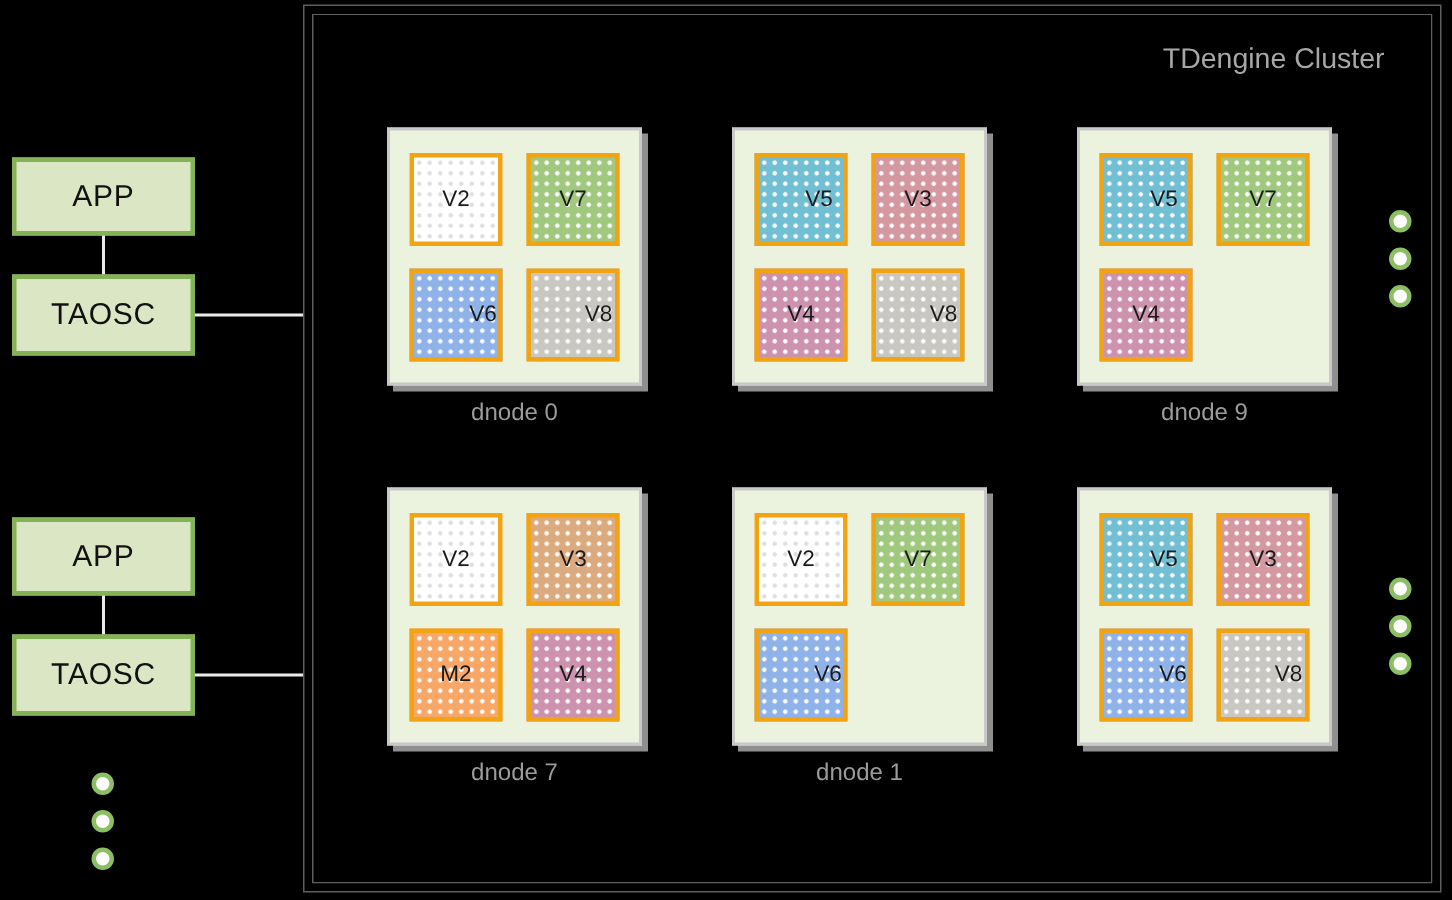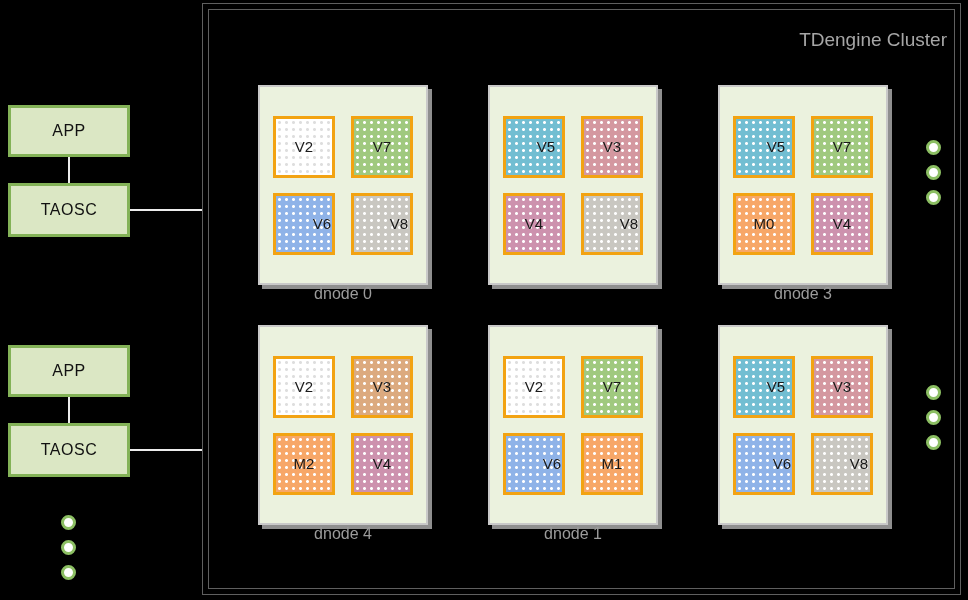--- a/index.html
+++ b/index.html
@@ -8,37 +8,37 @@
     background: var(--background, #000);
     font-family: "Liberation Sans", sans-serif;
   }
   
   .gbox {
     position:absolute; box-sizing:border-box;
     background: var(--box-fill, #dbe7c4);
     border: 3px solid var(--box-border, #83b257);
     color: var(--box-text, #111);
     display:flex; align-items:center; justify-content:center;
-    font-size:16px; letter-spacing:0.5px;
+    font-size:20px; letter-spacing:0.5px;
   }
   .line { position:absolute; background: var(--line, #ececec); }
   
   .cluster {
     position:absolute; left:203px; top:4px; width:757px; height:590px;
     box-sizing:border-box;
     border:5px solid var(--cluster-border, #000);
     box-shadow: 0 0 0 1px var(--cluster-halo, #5f5f5f), inset 0 0 0 1px var(--cluster-halo, #5f5f5f);
   }
   .cluster-title {
-    position:absolute; top:20px; right:8px;
+    position:absolute; top:20px; right:32px;
     color: var(--title-text, #a6a6a6); font-size:19px;
   }
   .dnode-wrap { position:absolute; width:174px; }
   .dnode-box {
-    width:170px; height:200px; box-sizing:border-box;
+    width:170px; height:172px; box-sizing:border-box;
     background: var(--dnode-fill, #ebf2de);
     border:2px solid var(--dnode-border, #c9c9c9);
     box-shadow: 4px 4px 0 var(--dnode-shadow, #8f8f8f);
     display:flex; align-items:center; justify-content:center;
   }
   .vgrid {
     display:grid;
     grid-template-columns:62px 62px;
     grid-template-rows:62px 62px;
     gap:15px 16px;
@@ -53,21 +53,21 @@
   .vnode[data-type="white"]  { background-color:var(--c-white,#fff);   background-image:radial-gradient(var(--d-white,#dedede) 1.2px, transparent 1.7px); }
   .vnode[data-type="green"]  { background-color:var(--c-green,#a0c97f);background-image:radial-gradient(var(--d-green,#fff) 1.2px, transparent 1.7px); }
   .vnode[data-type="blue"]   { background-color:var(--c-blue,#8fb3e8); background-image:radial-gradient(var(--d-blue,#fff) 1.2px, transparent 1.7px);padding-left:36px; }
   .vnode[data-type="gray"]   { background-color:var(--c-gray,#c9c7c1); background-image:radial-gradient(var(--d-gray,#fff) 1.2px, transparent 1.7px);padding-left:34px; }
   .vnode[data-type="teal"]   { background-color:var(--c-teal,#72bed2); background-image:radial-gradient(var(--d-teal,#fff) 1.2px, transparent 1.7px);padding-left:24px; }
   .vnode[data-type="rose"]   { background-color:var(--c-rose,#d498a0); background-image:radial-gradient(var(--d-rose,#fff) 1.2px, transparent 1.7px); }
   .vnode[data-type="pink"]   { background-color:var(--c-pink,#cd92ae); background-image:radial-gradient(var(--d-pink,#fff) 1.2px, transparent 1.7px); }
   .vnode[data-type="tan"]    { background-color:var(--c-tan,#dcaa7f);  background-image:radial-gradient(var(--d-tan,#fff) 1.2px, transparent 1.7px); }
   .vnode[data-type="orange"] { background-color:var(--c-orange,#f7a768);background-image:radial-gradient(var(--d-orange,#fff) 1.2px, transparent 1.7px); }
   .dnode-caption {
-    width:170px; text-align:center;
+    width:170px; margin-top:10px; text-align:center;
     color: var(--caption-text, #9b9b9b); font-size:16px;
   }
   .dot {
     position:absolute; width:9px; height:9px; border-radius:50%;
     border:3px solid var(--dot-border, #8cbf63);
     background: var(--dot-fill, #fff);
   }
 </style>
 </head>
 <body>
@@ -112,46 +112,44 @@
           <div class="vnode" data-type="gray">V8</div>
         </div>
       </div>
     </div>
 
     <div class="dnode-wrap" style="left:510px; top:76px;">
       <div class="dnode-box">
         <div class="vgrid">
           <div class="vnode" data-type="teal">V5</div>
           <div class="vnode" data-type="green">V7</div>
-          <div class="vnode" data-type="orange">M0</div>
           <div class="vnode" data-type="pink">V4</div>
         </div>
       </div>
-      <div class="dnode-caption">dnode 3</div>
+      <div class="dnode-caption">dnode 9</div>
     </div>
 
     <div class="dnode-wrap" style="left:50px; top:316px;">
       <div class="dnode-box">
         <div class="vgrid">
           <div class="vnode" data-type="white">V2</div>
           <div class="vnode" data-type="tan">V3</div>
           <div class="vnode" data-type="orange">M2</div>
           <div class="vnode" data-type="pink">V4</div>
         </div>
       </div>
-      <div class="dnode-caption">dnode 4</div>
+      <div class="dnode-caption">dnode 7</div>
     </div>
 
     <div class="dnode-wrap" style="left:280px; top:316px;">
       <div class="dnode-box">
         <div class="vgrid">
           <div class="vnode" data-type="white">V2</div>
           <div class="vnode" data-type="green">V7</div>
           <div class="vnode" data-type="blue">V6</div>
-          <div class="vnode" data-type="orange">M1</div>
         </div>
       </div>
       <div class="dnode-caption">dnode 1</div>
     </div>
 
     <div class="dnode-wrap" style="left:510px; top:316px;">
       <div class="dnode-box">
         <div class="vgrid">
           <div class="vnode" data-type="teal">V5</div>
           <div class="vnode" data-type="rose">V3</div>

